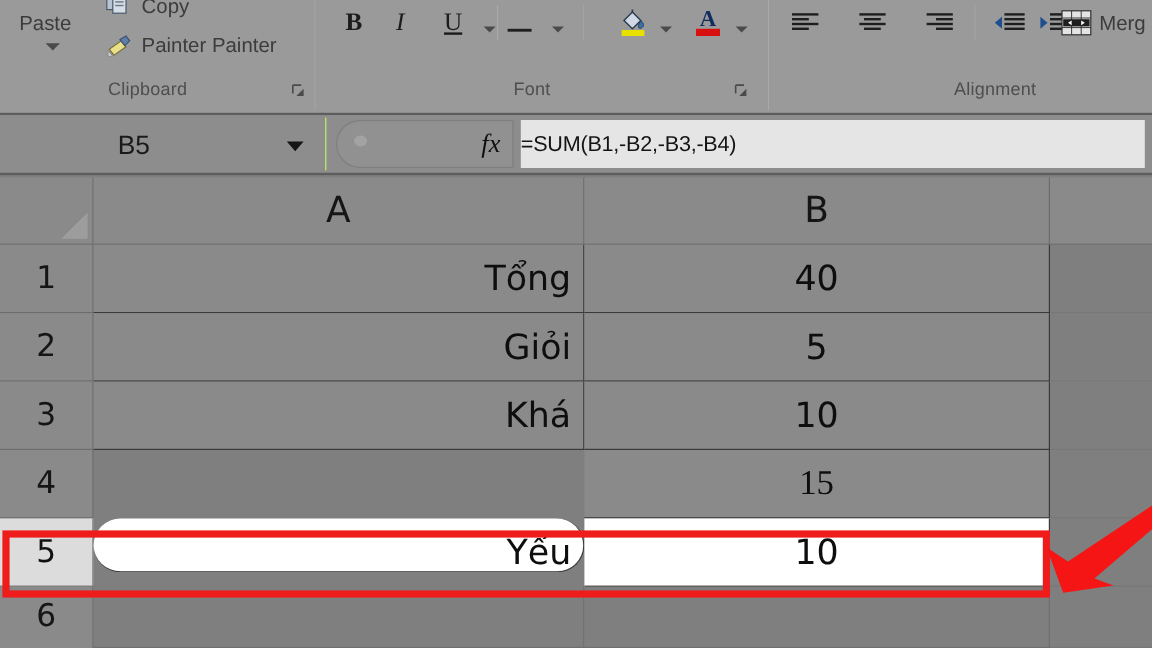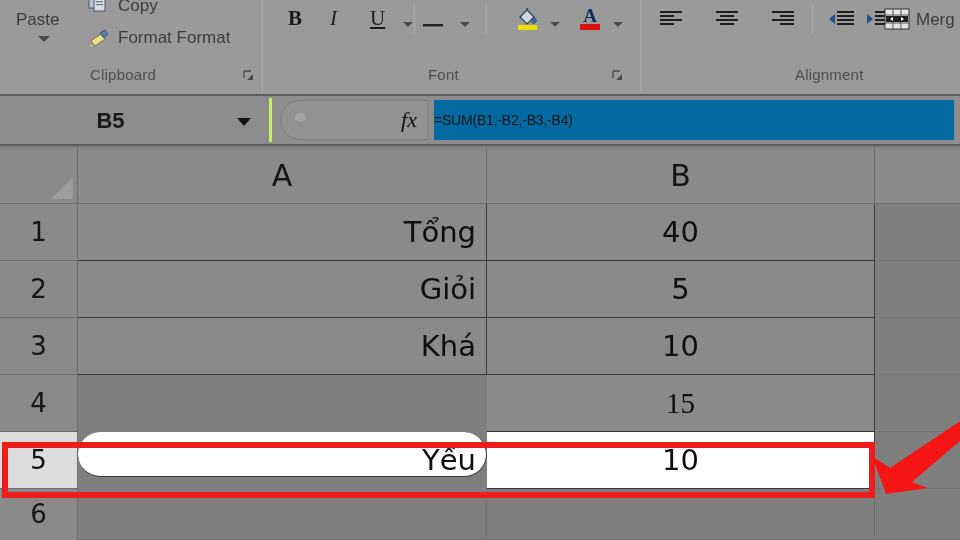--- a/index.html
+++ b/index.html
@@ -176,22 +176,21 @@
     left: 0; top: 96px;
     width: 960px; height: 50px;
     background: #8d8d8d;
     border-bottom: 2px solid #5d5d5d;
   }
   .namebox {
     position: absolute;
     left: 0; top: 2px;
     width: 272px; height: 44px;
     background: #8d8d8d;
-    border-right: 3px solid #bef264;
-    font-weight: bold;
+    border-right: 1px solid #bef264;
   }
   .namebox-text {
     position: absolute;
     left: 0; right: 48px; top: 10px;
     text-align: center;
     font-size: 22px;
     color: #1a1a1a;
   }
   .namebox-caret {
     position: absolute;
@@ -222,22 +221,22 @@
     font-family: "Liberation Serif", serif;
     font-style: italic;
     font-weight: normal;
     font-size: 22px;
     color: #101010;
   }
   .formula-input {
     position: absolute;
     left: 434px; top: 4px;
     width: 520px; height: 40px;
-    background: #0369a1;
-    font-size: 14px;
+    background: #e5e5e5;
+    font-size: 18px;
     color: #141414;
     line-height: 40px;
     white-space: nowrap;
     letter-spacing: -0.2px;
   }
 
   
   .sheet {
     position: absolute;
     left: 0; top: 148px;
@@ -352,21 +351,21 @@
       </div>
       <div class="copy-label">Copy</div>
 
       <div class="fp-icon">
         <svg width="24" height="20" viewBox="0 0 24 20">
           <path d="M3 13 L13 6 L17 11 L7 18 Z" fill="#e8e08a" stroke="#7a7240" stroke-width="1"></path>
           <path d="M12 5 L17 2 L20 6 L16 10 Z" fill="#5f7fa8" stroke="#3b5070" stroke-width="1"></path>
           <path d="M2 14 L6 19 L2 19 Z" fill="#cfcfcf" stroke="#8a8a8a" stroke-width="0.8"></path>
         </svg>
       </div>
-      <div class="fp-label">Format Format</div>
+      <div class="fp-label">Painter Painter</div>
 
       <div class="font-btn b-btn">B</div>
       <div class="font-btn i-btn">I</div>
       <div class="font-btn u-btn">U</div>
       <div class="mini-caret" style="left:403px"></div>
       <div class="vsep" style="left:414px"></div>
 
       <div class="borders-icon">
         <svg width="22" height="20" viewBox="0 0 22 20">
           <rect x="1" y="1" width="20" height="14" fill="none" stroke="#9b9b9b" stroke-width="1" stroke-dasharray="2 2"></rect>

